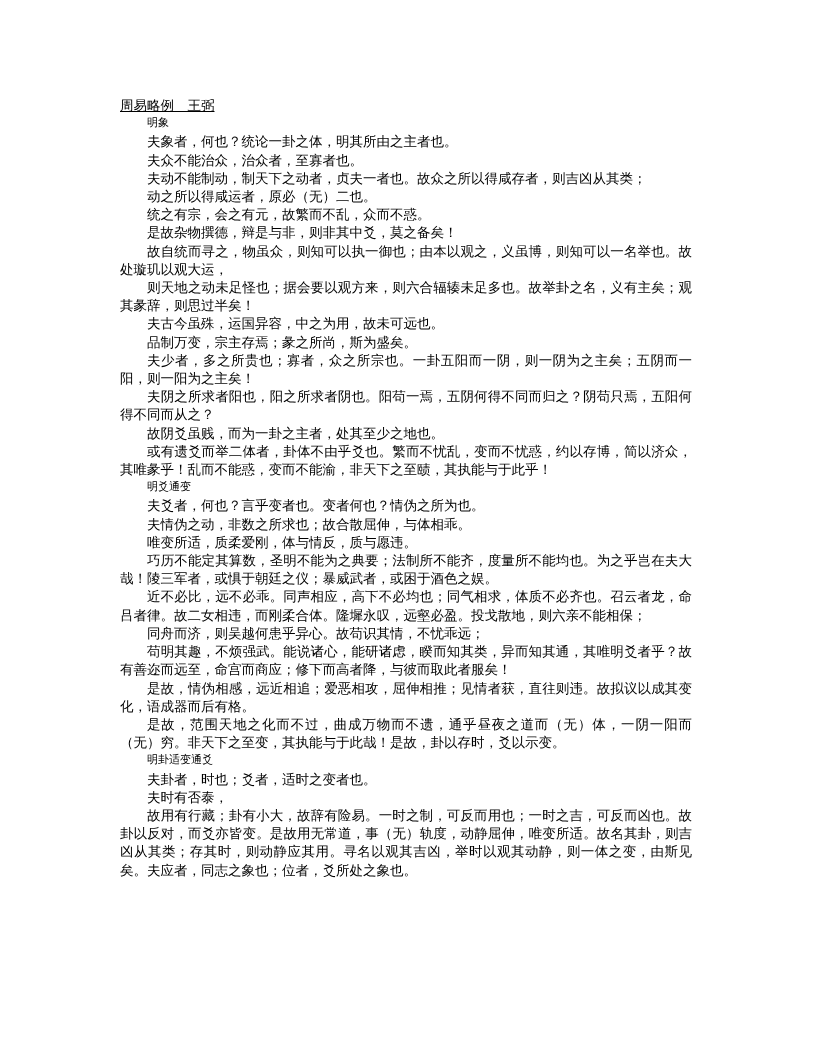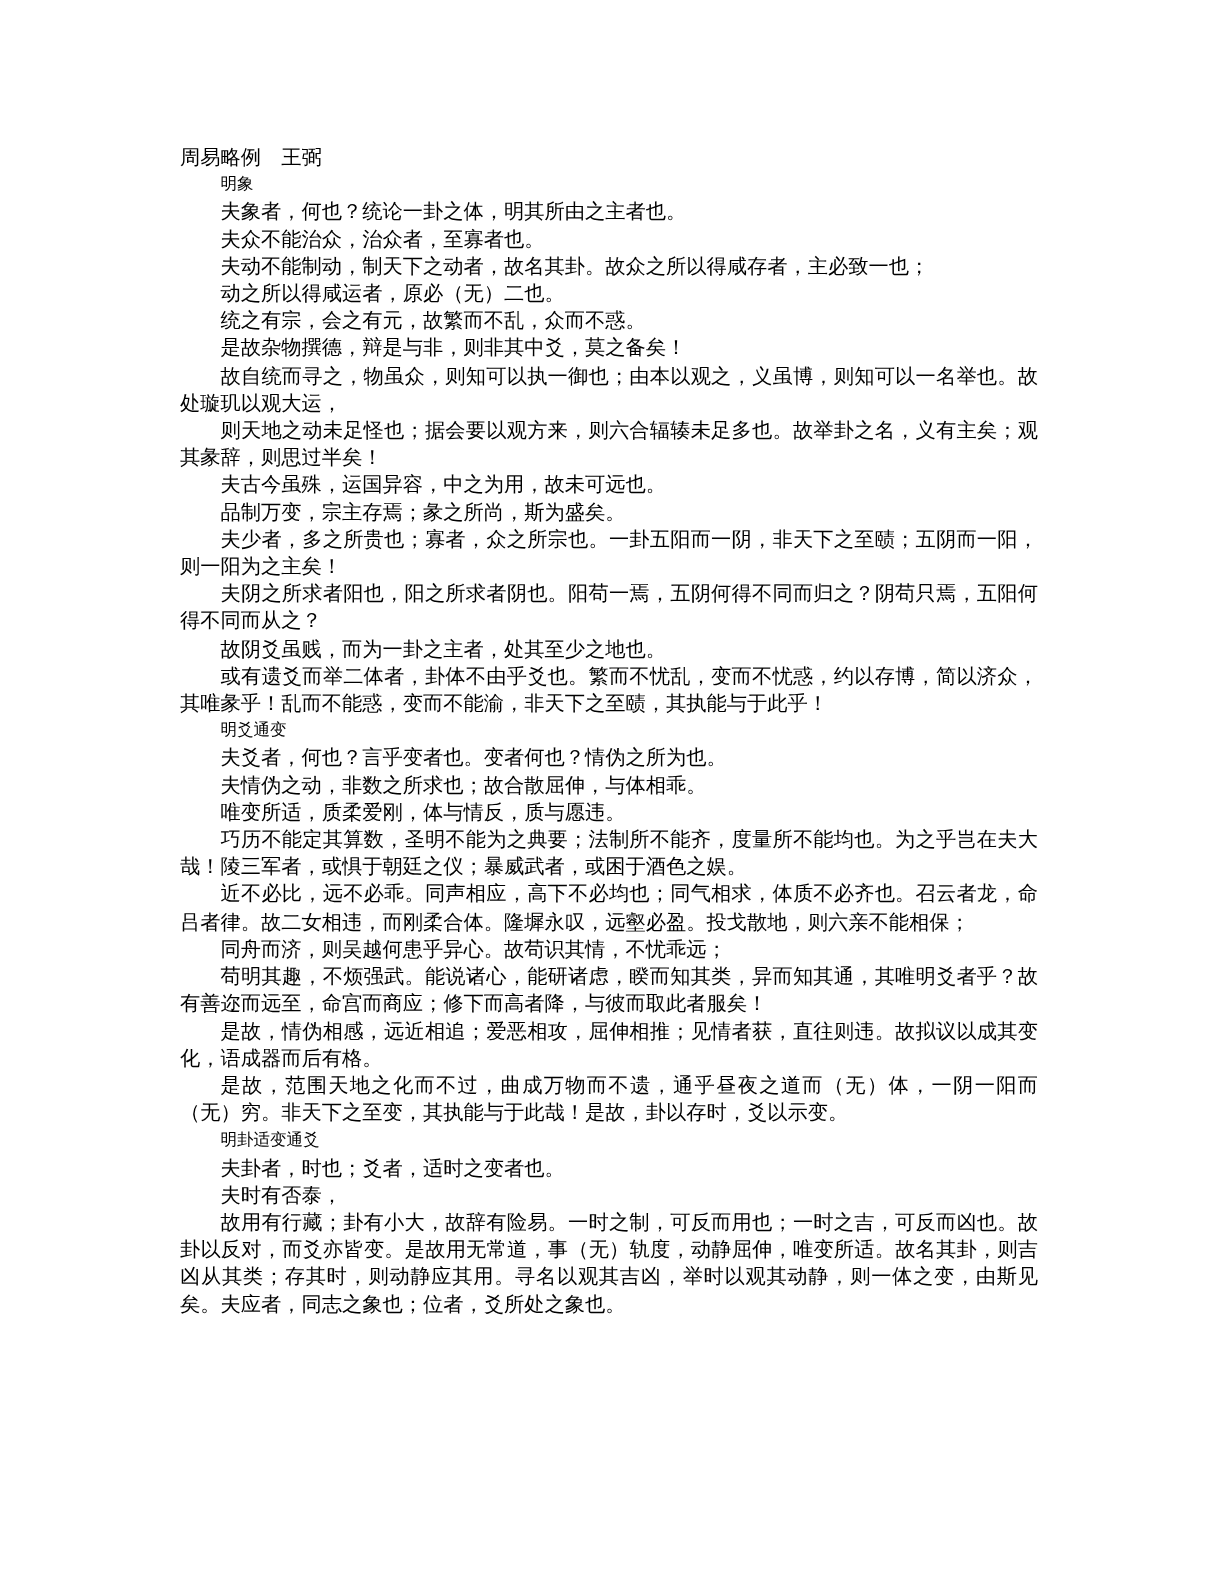--- a/index.html
+++ b/index.html
@@ -22,20 +22,21 @@
       width: 572px;
       font-size: 13.5px;
       line-height: 18.2px;
     }
     .doc-title {
       margin: 0;
       padding: 0;
       font-weight: normal;
       font-size: 13.5px;
       white-space: pre;
+      text-decoration: underline;
     }
     .para {
       margin: 0;
       padding: 0;
       text-indent: 27px;
       text-align: justify;
       word-break: break-all;
     }
     .section-heading {
       margin: 0;
@@ -48,29 +49,29 @@
 </head>
 <body>
 
 <div class="page">
   <h1 class="doc-title">周易略例　王弼</h1>
 
   <div>
     <h2 class="section-heading">明象</h2>
     <p class="para">夫象者，何也？统论一卦之体，明其所由之主者也。</p>
     <p class="para">夫众不能治众，治众者，至寡者也。</p>
-    <p class="para">夫动不能制动，制天下之动者，故名其卦。故众之所以得咸存者，主必致一也；</p>
+    <p class="para">夫动不能制动，制天下之动者，贞夫一者也。故众之所以得咸存者，则吉凶从其类；</p>
     <p class="para">动之所以得咸运者，原必（无）二也。</p>
     <p class="para">统之有宗，会之有元，故繁而不乱，众而不惑。</p>
     <p class="para">是故杂物撰德，辩是与非，则非其中爻，莫之备矣！</p>
     <p class="para">故自统而寻之，物虽众，则知可以执一御也；由本以观之，义虽博，则知可以一名举也。故处璇玑以观大运，</p>
     <p class="para">则天地之动未足怪也；据会要以观方来，则六合辐辏未足多也。故举卦之名，义有主矣；观其彖辞，则思过半矣！</p>
     <p class="para">夫古今虽殊，运国异容，中之为用，故未可远也。</p>
     <p class="para">品制万变，宗主存焉；彖之所尚，斯为盛矣。</p>
-    <p class="para">夫少者，多之所贵也；寡者，众之所宗也。一卦五阳而一阴，非天下之至赜；五阴而一阳，则一阳为之主矣！</p>
+    <p class="para">夫少者，多之所贵也；寡者，众之所宗也。一卦五阳而一阴，则一阴为之主矣；五阴而一阳，则一阳为之主矣！</p>
     <p class="para">夫阴之所求者阳也，阳之所求者阴也。阳苟一焉，五阴何得不同而归之？阴苟只焉，五阳何得不同而从之？</p>
     <p class="para">故阴爻虽贱，而为一卦之主者，处其至少之地也。</p>
     <p class="para">或有遗爻而举二体者，卦体不由乎爻也。繁而不忧乱，变而不忧惑，约以存博，简以济众，其唯彖乎！乱而不能惑，变而不能渝，非天下之至赜，其执能与于此乎！</p>
   </div>
 
   <div>
     <h2 class="section-heading">明爻通变</h2>
     <p class="para">夫爻者，何也？言乎变者也。变者何也？情伪之所为也。</p>
     <p class="para">夫情伪之动，非数之所求也；故合散屈伸，与体相乖。</p>
     <p class="para">唯变所适，质柔爱刚，体与情反，质与愿违。</p>

